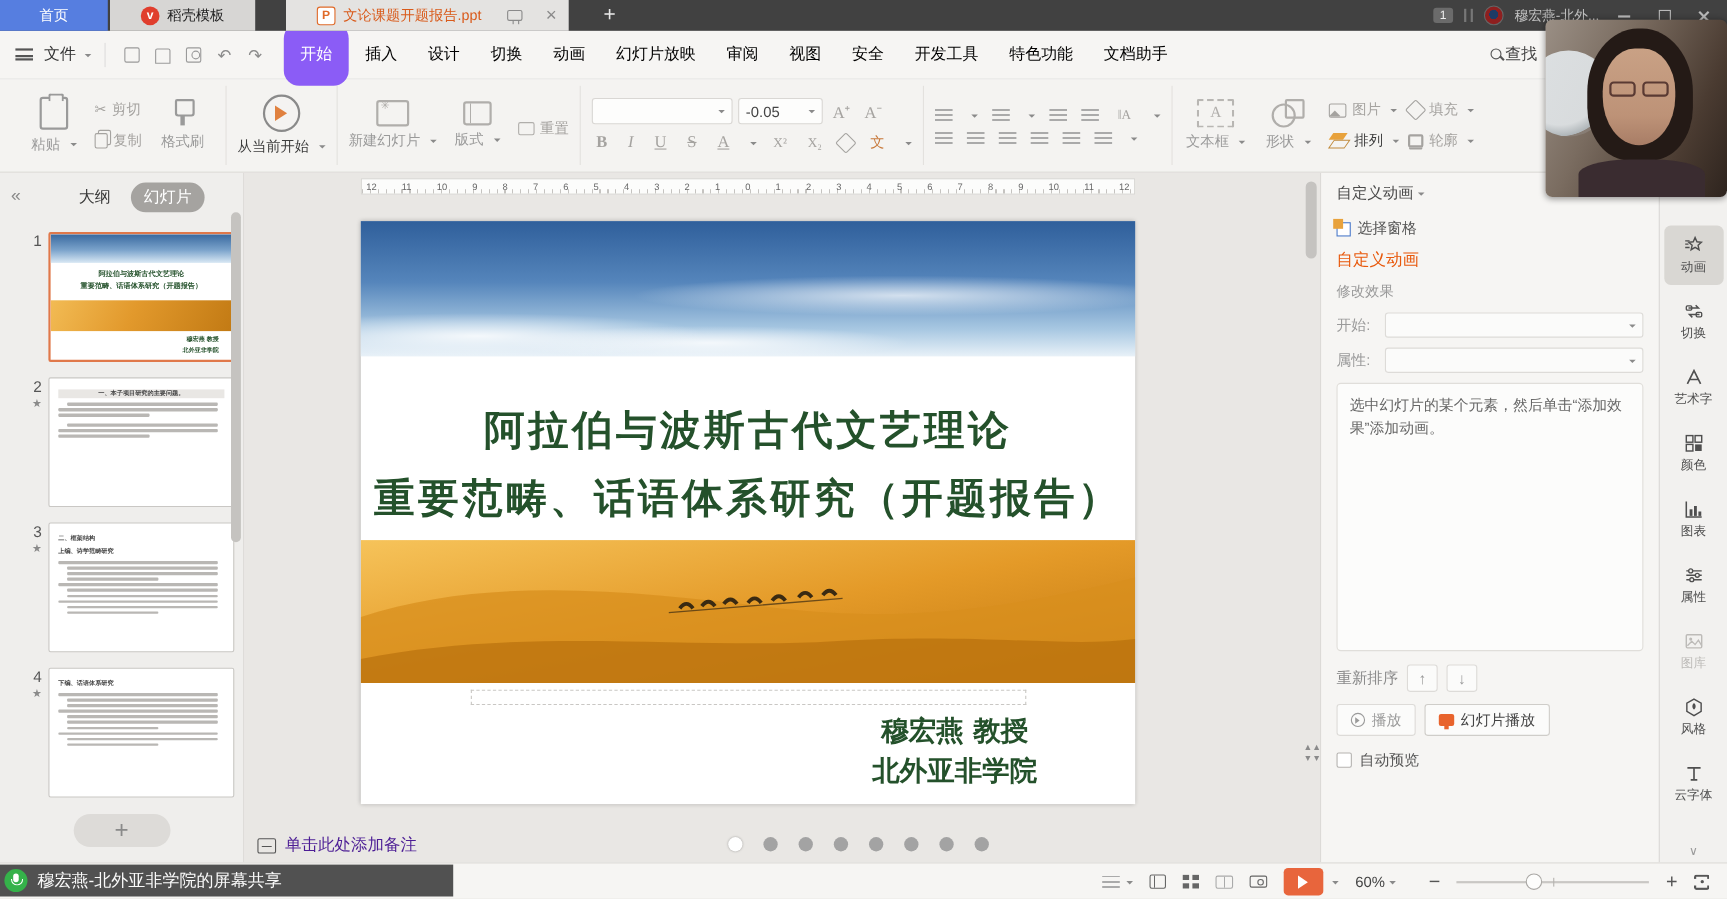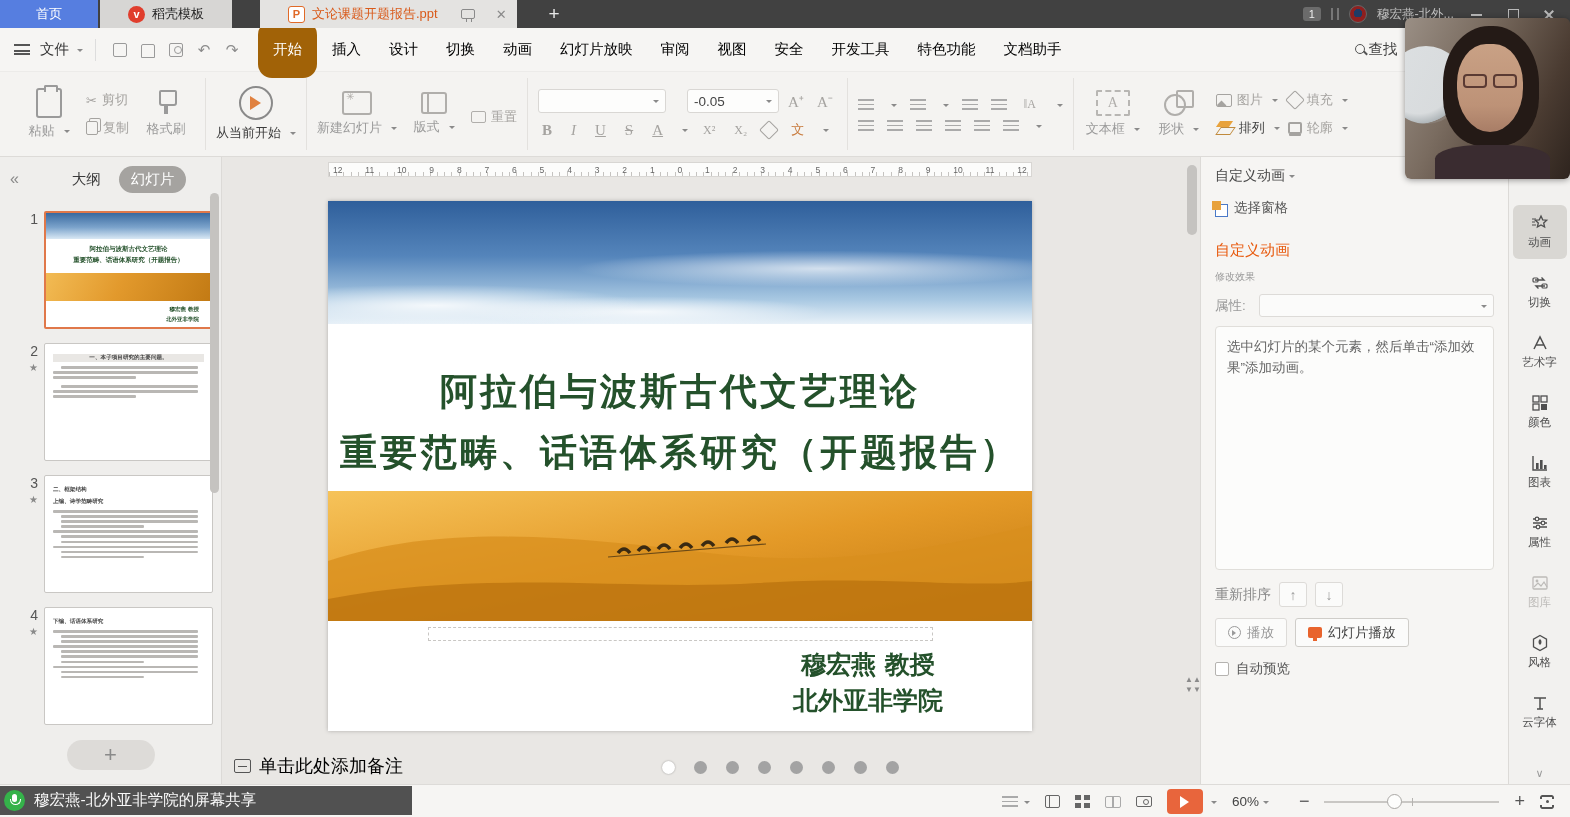--- a/index.html
+++ b/index.html
@@ -35,21 +35,21 @@
   .hamb:after { content:""; position:absolute; top:3.5px; left:0; width:16px; height:2px; background:#555; }
   .file-lbl { font-size:14.5px; color:#333; }
   .caret { display:inline-block; width:0; height:0; border:3.5px solid transparent; border-top-color:#8a8a8a; margin-left:4px; position:relative; top:2px; }
   .menu-sep { width:1px; height:22px; background:#ddd; margin:0 8px; }
   .qbtn { width:24px; height:22px; display:flex; align-items:center; justify-content:center; color:#8b8b8b; font-size:15px; }
   .qico { width:14px; height:14px; border:1.5px solid #9a9a9a; border-radius:2px; }
   .qico.print { border-radius:2px 2px 0 0; position:relative; top:1px; }
   .qico.prev:after { content:""; display:block; width:6px; height:6px; border:1.5px solid #9a9a9a; border-radius:50%; margin:2px 0 0 4px; }
   .menu-tabs { display:flex; align-items:center; gap:2px; margin-left:10px; }
   .menu-tab { font-size:14.5px; color:#000000; padding:4px 13px; border-radius:14px; white-space:nowrap; }
-  .menu-tab.active { background:#a16207; color:#fff; padding:19px 15px; }
+  .menu-tab.active { background:#8b5cf6; color:#fff; padding:19px 15px; }
   .menubar-right { margin-left:auto; display:flex; align-items:center; gap:18px; color:#444; font-size:14.5px; }
   .mag { width:10px; height:10px; border:1.8px solid #555; border-radius:50%; position:relative; display:inline-block; margin-right:4px; }
   .mag:after { content:""; position:absolute; width:5px; height:1.8px; background:#555; transform:rotate(45deg); right:-4px; bottom:-1px; }
   .cloud { width:18px; height:10px; background:#777; border-radius:8px 8px 2px 2px; position:relative; display:inline-block; margin-right:4px; }
   .cloud:before { content:""; position:absolute; top:-4px; left:4px; width:9px; height:9px; background:#777; border-radius:50%; }
   .share-ic { width:13px; height:11px; border:1.6px solid #555; border-top:none; position:relative; display:inline-block; margin-right:5px; top:2px; }
   .share-ic:after { content:""; position:absolute; left:4px; top:-6px; width:2px; height:8px; background:#555; }
 
   
   .ribbon { position:absolute; top:72px; left:0; right:0; height:85px; background:#f4f3f1; border-bottom:1px solid #dddbd8; display:flex; align-items:stretch; padding:6px 4px 6px 10px; z-index:3; }
@@ -122,43 +122,43 @@
   .sky { position:absolute; top:0; left:0; right:0; height:123px;
          background:
            radial-gradient(ellipse 300px 30px at 15% 85%, rgba(255,255,255,.85), transparent 70%),
            radial-gradient(ellipse 350px 26px at 70% 55%, rgba(255,255,255,.7), transparent 70%),
            radial-gradient(ellipse 260px 22px at 45% 90%, rgba(255,255,255,.8), transparent 70%),
            linear-gradient(to bottom,#2f5f9b 0%,#5585bb 45%,#a8c8e2 80%,#e8f1f8 100%); }
   .slide-title { position:absolute; top:160px; left:0; right:0; text-align:center; color:#24512b; font-family:"DejaVu Serif","Liberation Serif",serif; font-weight:bold; font-size:37px; line-height:1.65; letter-spacing:3px; }
   .desert { position:absolute; top:290px; left:0; right:0; height:130px; }
   .dashed-ph { position:absolute; top:426px; left:100px; width:505px; height:14px; border:1px dashed #c9c7c4; }
   .slide-author { position:absolute; top:446px; left:400px; width:280px; text-align:center; color:#24512b; font-family:"DejaVu Serif","Liberation Serif",serif; font-weight:bold; font-size:25px; line-height:1.45; }
-  .notesbar { position:absolute; left:12px; bottom:6px; display:flex; align-items:center; gap:8px; color:#000000; font-size:18px;justify-content:space-between; }
+  .notesbar { position:absolute; left:12px; bottom:6px; display:flex; align-items:center; gap:8px; color:#4c1d95; font-size:15px;justify-content:space-between; }
   .ic-note { width:17px; height:14px; border:1.6px solid #555; border-radius:2px; position:relative; background:repeating-linear-gradient(to bottom,transparent 0 3px,#555 3px 4.2px,transparent 4.2px 6px); background-size:9px 10px; background-position:3px 3px; background-repeat:no-repeat; }
   .dots { position:absolute; left:440px; bottom:10px; display:flex; gap:19px; }
   .dot { width:13px; height:13px; border-radius:50%; background:#a3a3a3; }
   .dot.active { background:#fff; box-shadow:0 0 2px rgba(0,0,0,.35); }
   .c-scroll { position:absolute; right:3px; top:8px; width:10px; height:70px; background:#c5c3c0; border-radius:5px; }
   .pgbtns { position:absolute; right:1px; top:520px; display:flex; flex-direction:column; gap:4px; color:#8a8a8a; font-size:8px; line-height:.8; text-align:center; }
   .pgbtn { width:14px; }
 
   
   .rpanel { width:308px; background:#f6f5f3; border-left:1px solid #dcdad7; position:relative; padding:10px 14px 0 14px; font-size:13.5px; }
   .rp-header { color:#4a4a4a; font-size:14px; display:flex; align-items:center; margin-bottom:14px; }
-  .rp-selpane { display:flex; align-items:flex-end; gap:6px; color:#555; margin-bottom:24px; }
+  .rp-selpane { display:flex; align-items:center; gap:6px; color:#555; margin-bottom:10px; }
   .ic-selpane { width:13px; height:13px; border:1.5px solid #4a79c8; position:relative; background:#fff; }
   .ic-selpane:before { content:""; position:absolute; left:-4px; top:-4px; width:9px; height:9px; background:#e8a23c; }
   .rp-sect { color:#e8590c; font-size:15px; margin-bottom:10px; }
   .rp-btnrow { display:flex; gap:6px; margin-bottom:16px; }
   .rp-btn { border:1px solid #ddatica; border:1px solid #dddbd8; background:#fbfbfa; border-radius:3px; height:29px; display:flex; align-items:center; gap:5px; padding:0 9px; color:#9a9a9a; font-size:13.5px; white-space:nowrap; }
   .ic-pencil { width:12px; height:3px; background:#b0aeab; transform:rotate(-45deg); border-radius:1px; }
   .ic-magic { color:#b0aeab; font-size:13px; }
   .ic-trash { width:10px; height:11px; border:1.5px solid #b0aeab; border-top:none; border-radius:0 0 2px 2px; position:relative; }
   .ic-trash:before { content:""; position:absolute; top:-3.5px; left:-3px; width:14px; height:1.8px; background:#b0aeab; }
-  .rp-modify { color:#9a9a9a; font-size:10px; margin:4px 0 10px; }
+  .rp-modify { color:#9a9a9a; font-size:13px; margin:4px 0 10px; }
   .rp-row { display:flex; align-items:center; gap:6px; margin-bottom:9px; color:#9a9a9a; }
   .rp-row label { width:38px; }
   .rp-select { flex:1; height:23px; border:1px solid #dddbd8; border-radius:3px; background:#fbfbfa; display:flex; align-items:center; justify-content:flex-end; padding:0 6px; }
   .rp-hint { border:1px solid #e0deda; background:#fcfcfb; border-radius:4px; height:244px; padding:10px 11px; color:#666; line-height:1.55; margin-top:4px; }
   .rp-reorder { display:flex; align-items:center; gap:8px; margin-top:12px; color:#8a8a8a; font-size:14px; }
   .sqbtn { width:28px; height:25px; border:1px solid #dddbd8; background:#fbfbfa; border-radius:3px; display:flex; align-items:center; justify-content:center; color:#9a9a9a; font-size:14px; }
   .rp-playrow { display:flex; gap:8px; margin-top:11px; }
   .rp-pbtn { border:1px solid #dddbd8; background:#fbfbfa; border-radius:3px; height:29px; display:flex; align-items:center; gap:6px; padding:0 12px; color:#9a9a9a; }
   .rp-pbtn.show { color:#444; border-color:#cfcdc9; }
   .ic-playsm { width:13px; height:13px; border:1.3px solid #9a9a9a; border-radius:50%; display:flex; align-items:center; justify-content:center; }
@@ -343,21 +343,21 @@
         </span>
     </div>
   </div>
   <div class="rgroup">
     <div class="two-rows">
       <div class="srow">
         <span class="fld" style="width:128px;">
             <span></span>
             <span class="caret" style="margin-left:auto;"></span>
           </span>
-        <span class="fld" style="width:92px;margin-left:16px;">
+        <span class="fld" style="width:77px;">
             <span>-0.05</span>
             <span class="caret" style="margin-left:auto;"></span>
           </span>
         <span class="fmt-letter">A⁺</span>
         <span class="fmt-letter">A⁻</span>
       </div>
       <div class="srow" style="gap:11px;">
         <span class="fmt-letter" style="font-weight:bold;">B</span>
         <span class="fmt-letter" style="font-style:italic;">I</span>
         <span class="fmt-letter und">U</span>
@@ -622,20 +622,26 @@
         <span>自定义动画</span>
         <span class="caret"></span>
       </div>
     <div class="rp-selpane">
       <span class="ic-selpane"></span>
       <span>选择窗格</span>
     </div>
     <div class="rp-sect">自定义动画</div>
     <div class="rp-modify">修改效果</div>
     <div class="rp-row">
+      <label>开始:</label>
+      <span class="rp-select">
+          <span class="caret"></span>
+        </span>
+    </div>
+    <div class="rp-row">
       <label>属性:</label>
       <span class="rp-select">
           <span class="caret"></span>
         </span>
     </div>
     <div class="rp-hint">选中幻灯片的某个元素，然后单击“添加效果”添加动画。</div>
     <div class="rp-reorder">
       <span>重新排序</span>
       <span class="sqbtn">↑</span>
       <span class="sqbtn">↓</span>

